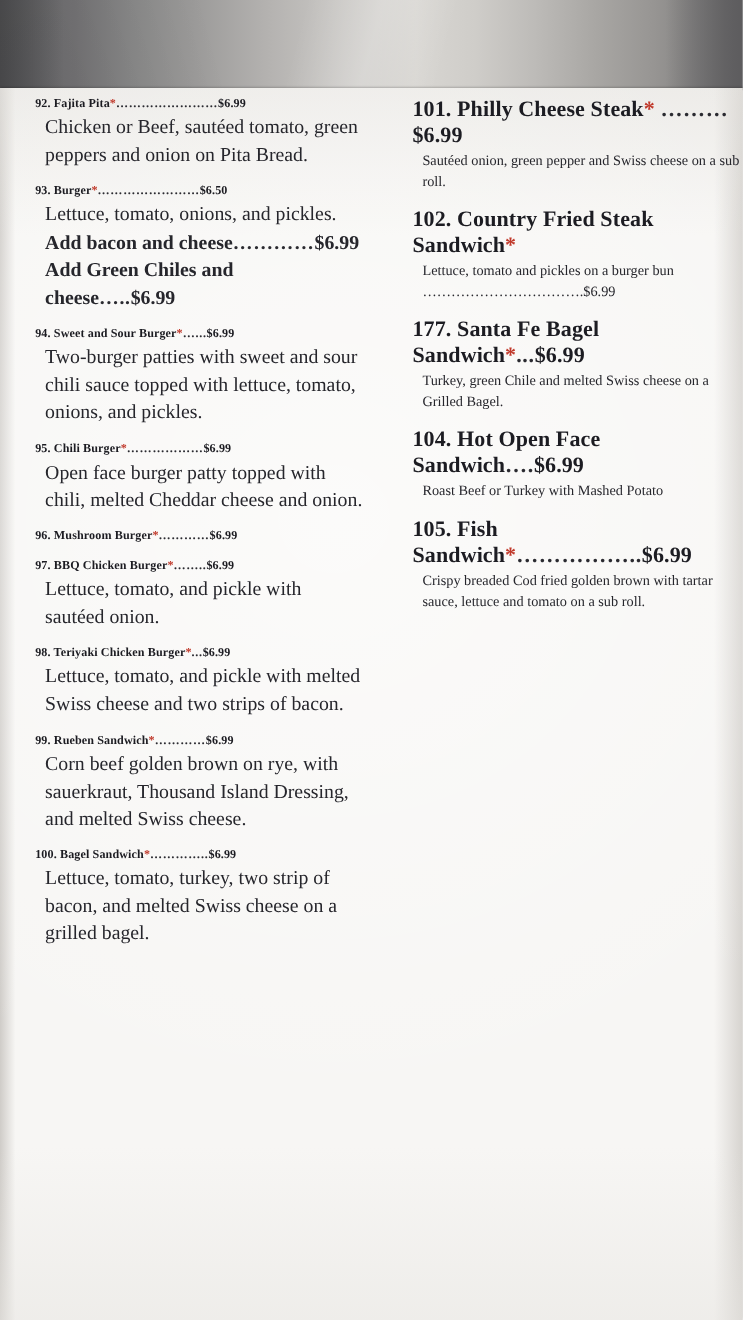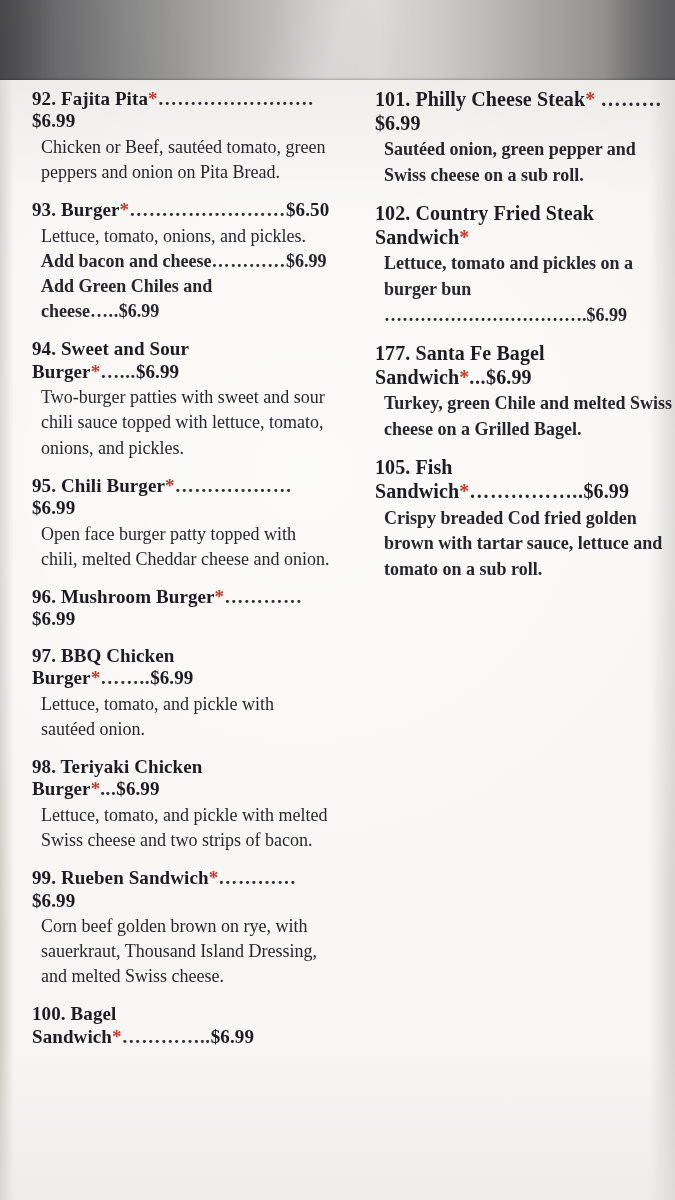--- a/index.html
+++ b/index.html
@@ -103,21 +103,21 @@
     left: 375px;
     width: 300px;
   }
 
   .item {
     margin-bottom: 14px;
   }
   .item-head {
     font-family: "Liberation Serif", serif;
     font-weight: bold;
-    font-size: 19px;
+    font-size: 11px;
     color: #1c1c22;
     letter-spacing: 0.1px;
     line-height: 1.18;
   }
   .col-right .item-head {
     font-size: 20px;
   }
   .star {
     color: #c0392b;
     font-weight: bold;
@@ -131,23 +131,22 @@
   }
   .item-desc {
     font-family: "Liberation Serif", serif;
     font-size: 18px;
     color: #26262c;
     line-height: 1.40;
     margin-top: 2px;
     padding-left: 9px;
   }
   .col-right .item-desc {
-    font-size: 18px;
+    font-size: 13px;
     line-height: 1.42;
-    font-weight: bold;
   }
   .item-desc .addline {
     font-weight: bold;
   }
   .item-desc .addline .sub {
     font-weight: bold;
   }
 
   .nowrap { white-space: nowrap; }
 </style>
@@ -237,20 +236,21 @@
           <span>Rueben Sandwich</span><span class="star">*</span><span class="leader">…………</span><span class="price">$6.99</span>
         </div>
         <div class="item-desc">Corn beef golden brown on rye, with sauerkraut, Thousand Island Dressing, and melted Swiss cheese.</div>
       </div>
 
       <div class="item">
         <div class="item-head">
           <span>100.</span>
           <span>Bagel Sandwich</span><span class="star">*</span><span class="leader">…………..</span><span class="price">$6.99</span>
         </div>
+        <div class="item-desc">Lettuce, tomato, turkey, two strip of bacon, and melted Swiss cheese on a grilled bagel.</div>
       </div>
 
     </div>
 
     <div class="col col-right">
 
       <div class="item">
         <div class="item-head">
           <span>101.</span>
           <span>Philly Cheese Steak</span><span class="star">*</span> <span class="leader">………</span><span class="price">$6.99</span>
@@ -267,20 +267,27 @@
       </div>
 
       <div class="item">
         <div class="item-head">
           <span>177.</span>
           <span>Santa Fe Bagel Sandwich</span><span class="star">*</span><span class="leader">...</span><span class="price">$6.99</span>
         </div>
         <div class="item-desc">Turkey, green Chile and melted Swiss cheese on a Grilled Bagel.</div>
       </div>
 
+      <div class="item">
+        <div class="item-head">
+          <span>104.</span>
+          <span>Hot Open Face Sandwich</span><span class="star"></span><span class="leader">….</span><span class="price">$6.99</span>
+        </div>
+        <div class="item-desc nowrap">Roast Beef or Turkey with Mashed Potato</div>
+      </div>
 
       <div class="item">
         <div class="item-head">
           <span>105.</span>
           <span>Fish Sandwich</span><span class="star">*</span><span class="leader">……………..</span><span class="price">$6.99</span>
         </div>
         <div class="item-desc">Crispy breaded Cod fried golden brown with tartar sauce, lettuce and tomato on a sub roll.</div>
       </div>
 
     </div>

